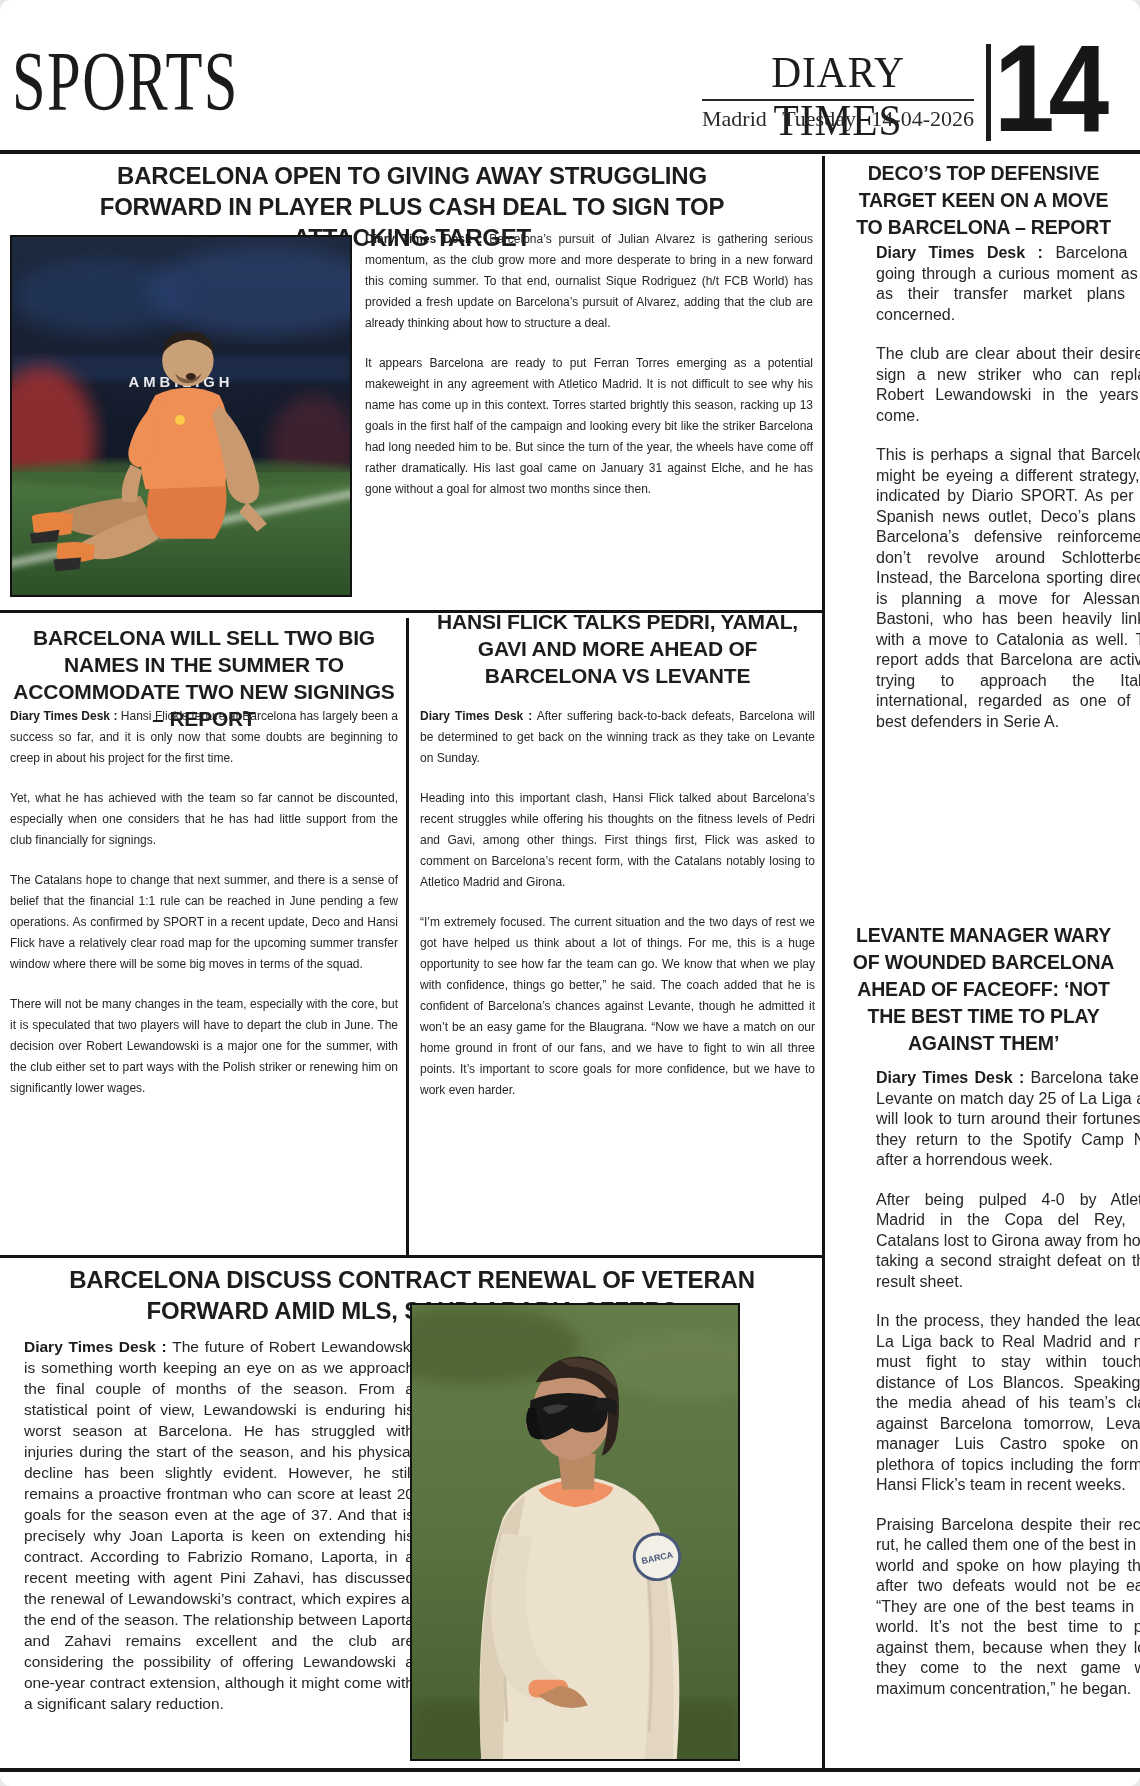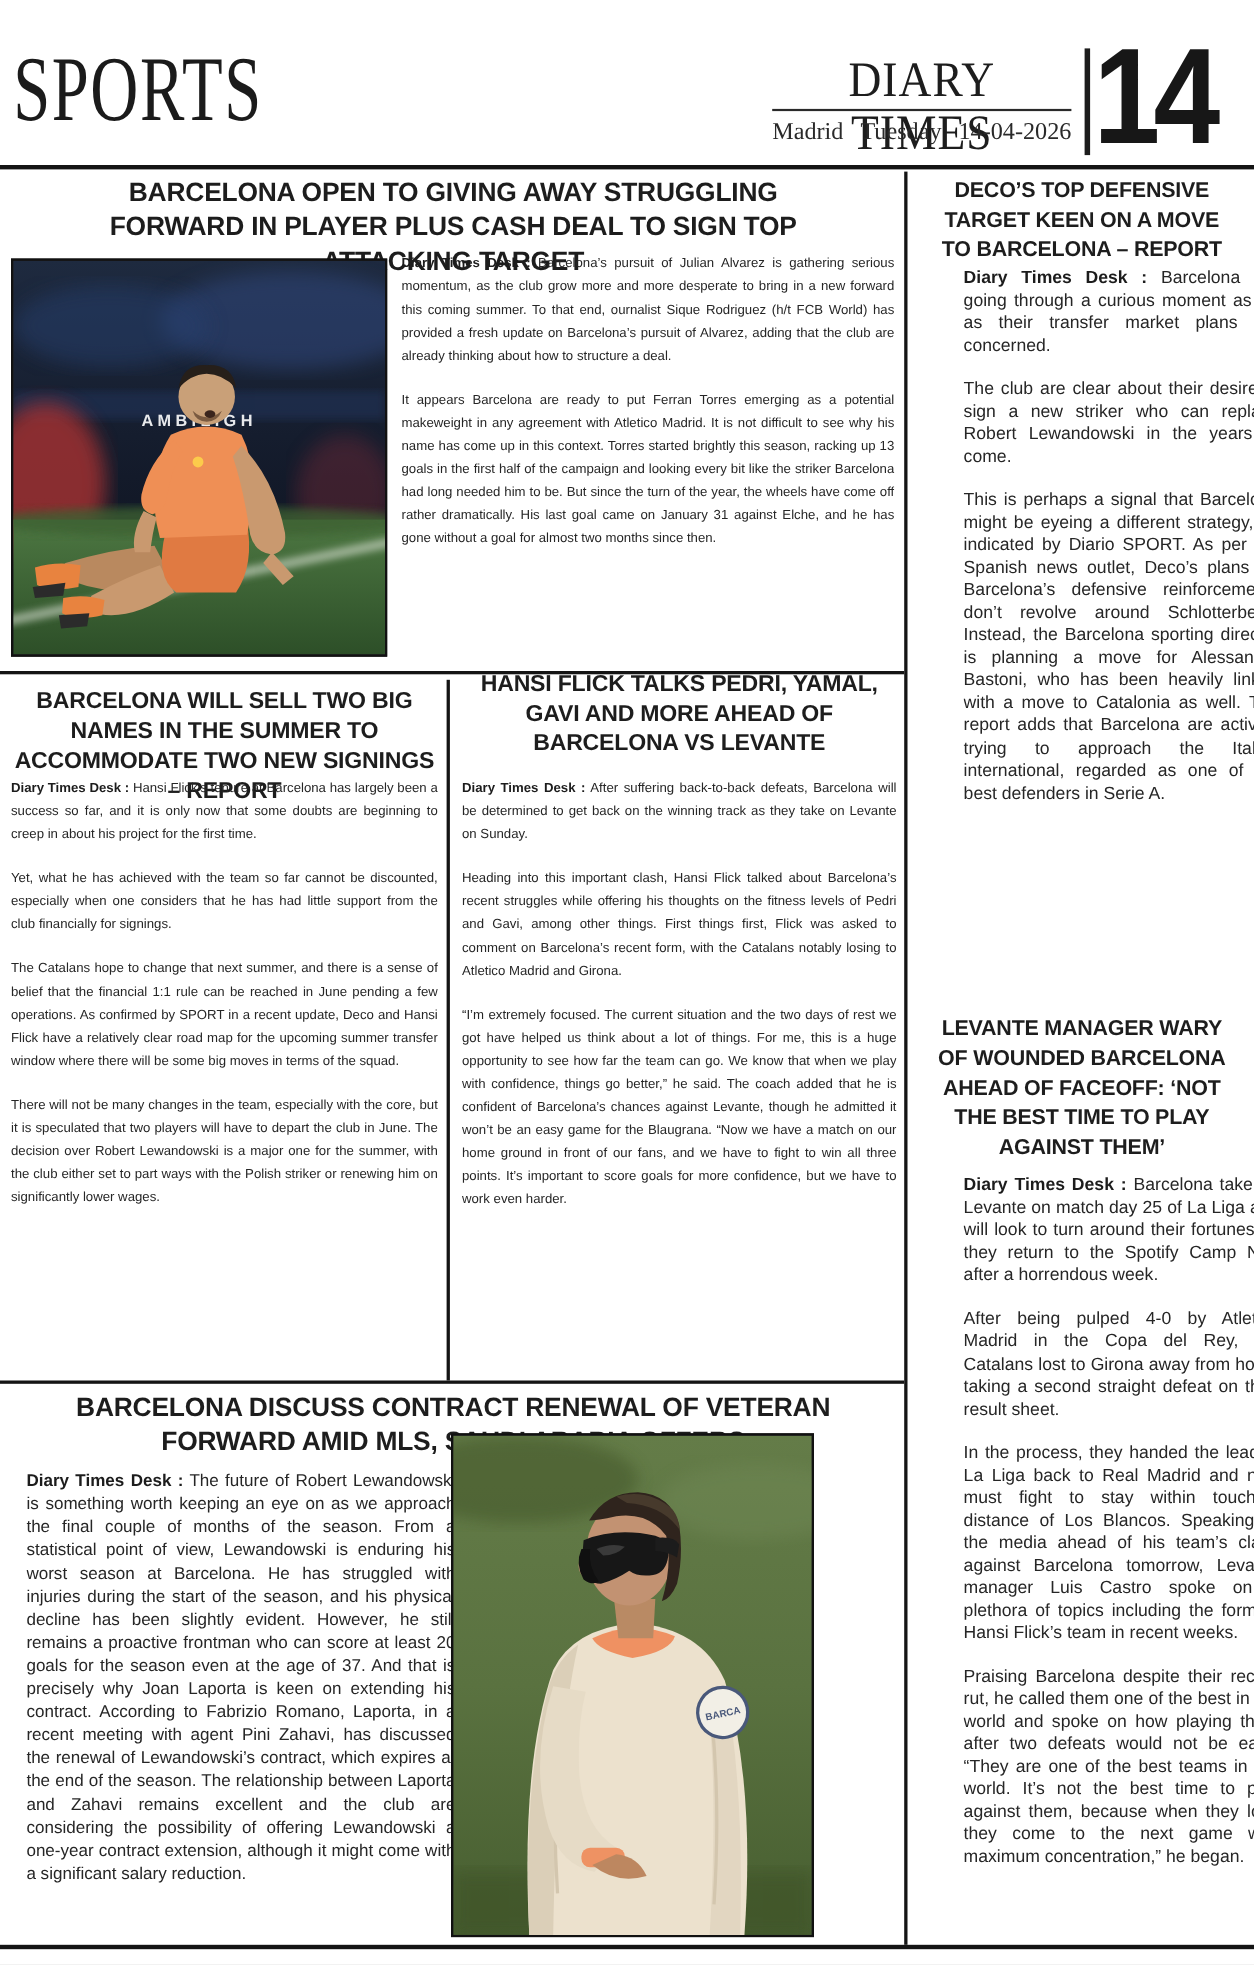--- a/index.html
+++ b/index.html
@@ -1,17 +1,17 @@
 <!DOCTYPE html>
 <html><head>
 <meta charset="utf-8">
 <style>
   html,body{margin:0;padding:0;background:#e8e8e8;}
   .page{position:relative;width:1140px;height:1786px;background:#ffffff;margin:0 auto;
-        font-family:"Liberation Sans",sans-serif;color:#262626;overflow:hidden;}
+        font-family:"Liberation Sans",sans-serif;color:#262626;overflow:hidden;border-radius:11px;}
   
   .sports-title{position:absolute;left:12px;top:40px;font-family:"Liberation Serif",serif;
         font-size:84px;line-height:84px;color:#1b1b1b;transform:scaleX(0.72);transform-origin:left top;
         letter-spacing:2px;font-weight:500;}
   .paper-name{position:absolute;left:700px;top:48px;width:276px;text-align:center;
         font-family:"Liberation Serif",serif;font-size:45px;line-height:48px;color:#1d1d1d;
         transform:scaleX(0.92);transform-origin:center top;letter-spacing:1px;}
   .paper-underline{position:absolute;left:702px;top:99px;width:272px;height:2px;background:#2a2a2a;}
   .dateline{position:absolute;left:702px;top:106px;width:272px;display:flex;justify-content:space-between;
         font-family:"Liberation Serif",serif;font-size:22px;color:#2a2a2a;}

